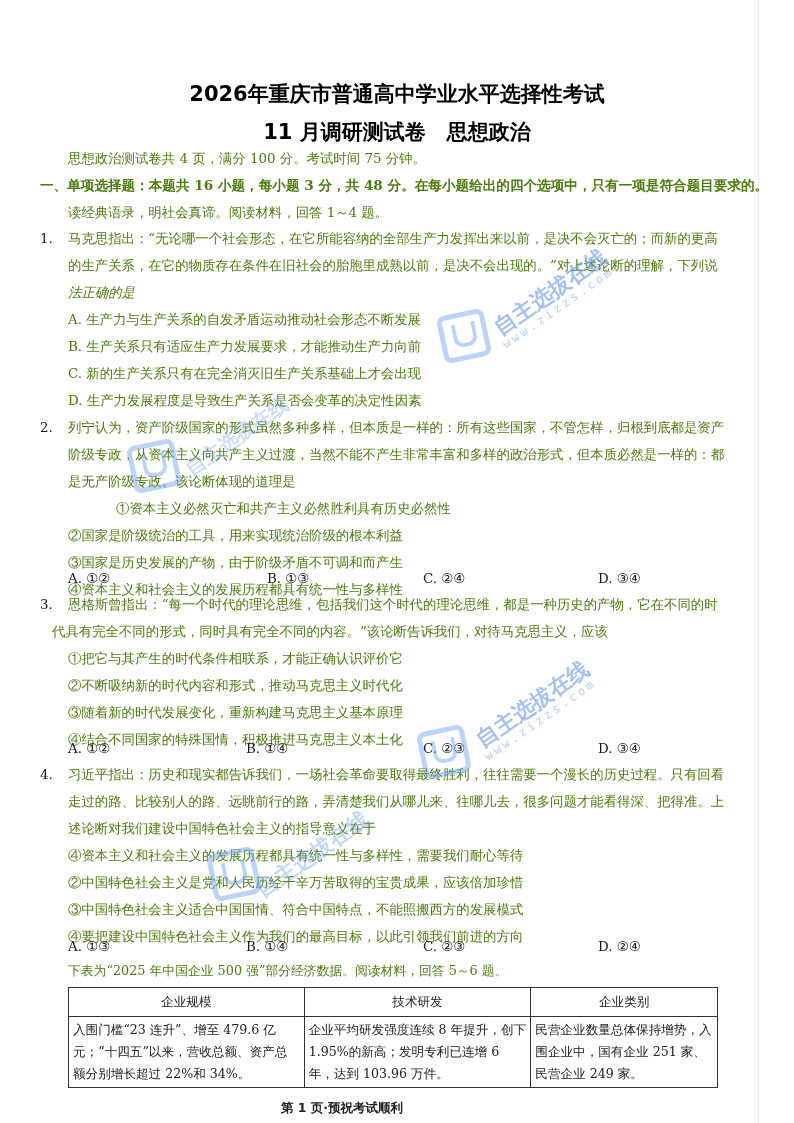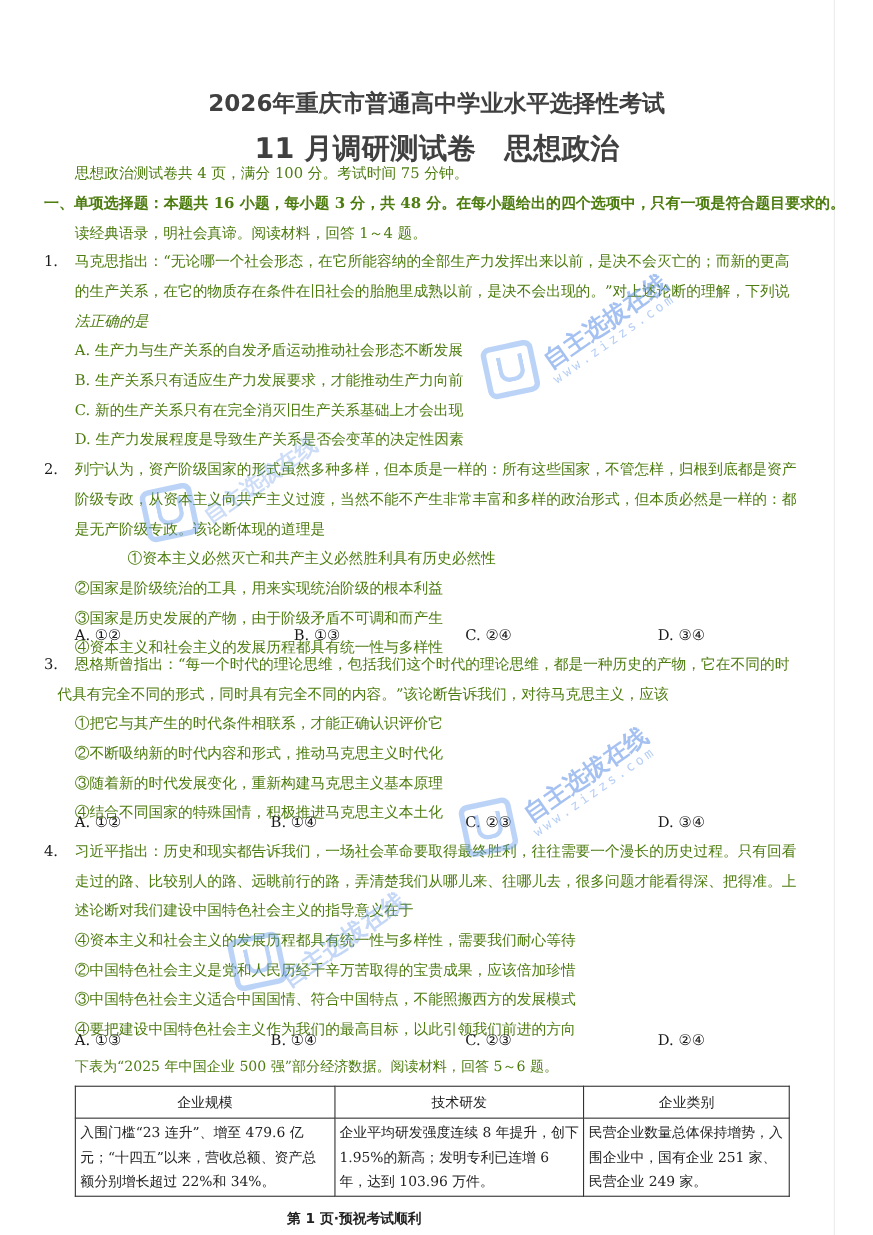--- a/index.html
+++ b/index.html
@@ -1,35 +1,35 @@
 <!DOCTYPE html>
 <html><head>
 <meta charset="utf-8">
 <style>
   html, body { margin: 0; padding: 0; }
   body {
     width: 794px; height: 1123px; background: #ffffff; position: relative; overflow: hidden;
     font-family: "DejaVu Serif", "Liberation Serif", serif; color: #1a1a1a;
   }
   .page-edge { position: absolute; left: 758px; top: 0; width: 1px; height: 1123px; background: #ececec; }
-  .title { position: absolute; left: 0; width: 794px; text-align: center; font-family: "DejaVu Sans", "Liberation Sans", sans-serif; font-weight: bold; color: #404040; }
+  .title { position: absolute; left: 0; width: 794px; text-align: center; font-family: "DejaVu Sans", "Liberation Sans", sans-serif; font-weight: bold; color: #000000; }
   .t1 { top: 80px; font-size: 21px; }
-  .t2 { top: 118px; font-size: 26px; }
+  .t2 { top: 118px; font-size: 21px; }
   .line { position: absolute; font-size: 13.4px; white-space: nowrap; line-height: 1; color: #4d7c0f; }
   .bold { font-weight: bold; }
   .qnum { position: absolute; font-size: 13.4px; line-height: 1; }
   .opt { position: absolute; font-size: 13.4px; line-height: 1; }
   table.data {
     position: absolute; left: 68px; top: 987px; width: 650px; border-collapse: collapse;
     font-size: 12.6px; color: #222;
   }
   table.data th, table.data td { border: 1.2px solid #333; padding: 2px 4px; }
   table.data th { font-weight: normal; height: 24px; text-align: center; }
   table.data td { line-height: 22px; vertical-align: top; text-align: left; }
-  .footer { position: absolute; left: 0; width: 644px; top: 1100px; text-align: center; font-family: "DejaVu Sans", "Liberation Sans", sans-serif; font-size: 12.5px; font-weight: bold; color: #222; }
+  .footer { position: absolute; left: 0; width: 644px; top: 1100px; text-align: center; font-family: "DejaVu Sans", "Liberation Sans", sans-serif; font-size: 12.5px; font-weight: bold; color: #222; padding-left: 20px; }
   .wm-text { position: absolute; color: #5b8fe6; opacity: 0.55; font-family: "DejaVu Sans", sans-serif; font-weight: bold; transform: rotate(-35deg); transform-origin: left top; white-space: nowrap; }
   .wm-url { position: absolute; color: #7aa6ee; opacity: 0.55; font-family: "DejaVu Sans Mono", monospace; font-size: 12px; letter-spacing: 3px; transform: rotate(-35deg); transform-origin: left top; white-space: nowrap; }
   .wm-logo { position: absolute; width: 38px; height: 38px; border: 5px solid #6aa0ee; border-radius: 8px; opacity: 0.45; transform: rotate(-12deg); }
   .wm-logo::after { content: ""; position: absolute; left: 8px; top: 6px; width: 16px; height: 20px; border: 4px solid #6aa0ee; border-top: none; border-radius: 0 0 10px 10px; }
 </style>
 </head>
 <body>
 
 <div class="page-edge"></div>
 

